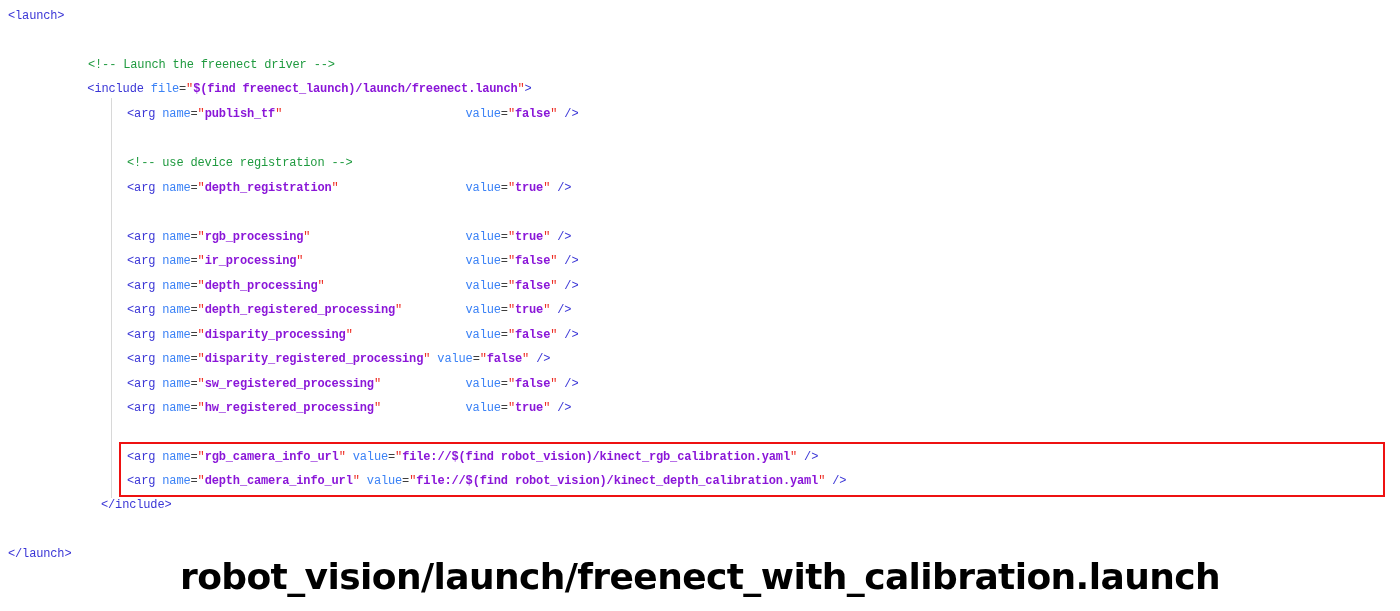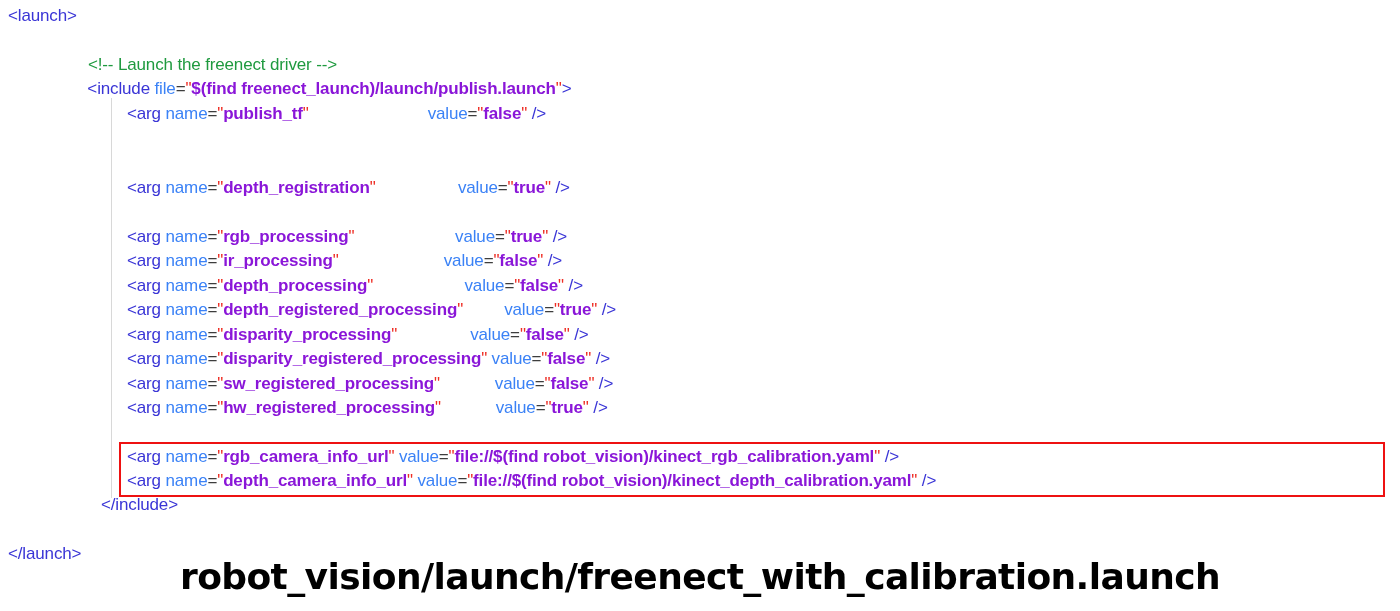--- a/index.html
+++ b/index.html
@@ -22,22 +22,22 @@
     left: 0;
     top: 0;
     width: 1400px;
     height: 560px;
   }
 
   .code-line {
     position: absolute;
     left: 0;
     white-space: pre;
-    font-family: Liberation Sans, sans-serif;
-    font-size: 17px;
+    font-family: Liberation Mono, monospace;
+    font-size: 12px;
     line-height: 24.6px;
     letter-spacing: -0.15px;
   }
 
   
   #indent-guide {
     position: absolute;
     left: 111px;
     top: 98px;
     width: 1px;
@@ -83,22 +83,23 @@
   }
 </style>
 </head>
 <body>
 
 <div id="code-area">
   <div id="indent-guide"></div>
 
   <div class="code-line" style="top: 4px; left: 8px;"><span class="tok-tag">&lt;launch&gt;</span></div>
     <div class="code-line" style="top: 53px; left: 88px;"><span class="tok-comment">&lt;!-- Launch the freenect driver --&gt;</span></div>
-    <div class="code-line" style="top: 77px; left: 87.36px;"><span class="tok-tag">&lt;include </span><span class="tok-attr">file</span><span class="tok-eq">=</span><span class="tok-quote">"</span><span class="tok-val">$(find freenect_launch)/launch/publish.launch</span><span class="tok-quote">"</span><span class="tok-tag">&gt;</span></div>
+    <div class="code-line" style="top: 77px; left: 87.36px;"><span class="tok-tag">&lt;include </span><span class="tok-attr">file</span><span class="tok-eq">=</span><span class="tok-quote">"</span><span class="tok-val">$(find freenect_launch)/launch/freenect.launch</span><span class="tok-quote">"</span><span class="tok-tag">&gt;</span></div>
     <div class="code-line" style="top: 102px; left: 127.04px;"><span class="tok-tag">&lt;arg </span><span class="tok-attr">name</span><span class="tok-eq">=</span><span class="tok-quote">"</span><span class="tok-val">publish_tf</span><span class="tok-quote">"</span><span class="tok-pad">                          </span><span class="tok-attr">value</span><span class="tok-eq">=</span><span class="tok-quote">"</span><span class="tok-val">false</span><span class="tok-quote">"</span><span class="tok-punct"> /&gt;</span></div>
+    <div class="code-line" style="top: 151px; left: 127.04px;"><span class="tok-comment">&lt;!-- use device registration --&gt;</span></div>
     <div class="code-line" style="top: 176px; left: 127.04px;"><span class="tok-tag">&lt;arg </span><span class="tok-attr">name</span><span class="tok-eq">=</span><span class="tok-quote">"</span><span class="tok-val">depth_registration</span><span class="tok-quote">"</span><span class="tok-pad">                  </span><span class="tok-attr">value</span><span class="tok-eq">=</span><span class="tok-quote">"</span><span class="tok-val">true</span><span class="tok-quote">"</span><span class="tok-punct"> /&gt;</span></div>
     <div class="code-line" style="top: 225px; left: 127.04px;"><span class="tok-tag">&lt;arg </span><span class="tok-attr">name</span><span class="tok-eq">=</span><span class="tok-quote">"</span><span class="tok-val">rgb_processing</span><span class="tok-quote">"</span><span class="tok-pad">                      </span><span class="tok-attr">value</span><span class="tok-eq">=</span><span class="tok-quote">"</span><span class="tok-val">true</span><span class="tok-quote">"</span><span class="tok-punct"> /&gt;</span></div>
     <div class="code-line" style="top: 249px; left: 127.04px;"><span class="tok-tag">&lt;arg </span><span class="tok-attr">name</span><span class="tok-eq">=</span><span class="tok-quote">"</span><span class="tok-val">ir_processing</span><span class="tok-quote">"</span><span class="tok-pad">                       </span><span class="tok-attr">value</span><span class="tok-eq">=</span><span class="tok-quote">"</span><span class="tok-val">false</span><span class="tok-quote">"</span><span class="tok-punct"> /&gt;</span></div>
     <div class="code-line" style="top: 274px; left: 127.04px;"><span class="tok-tag">&lt;arg </span><span class="tok-attr">name</span><span class="tok-eq">=</span><span class="tok-quote">"</span><span class="tok-val">depth_processing</span><span class="tok-quote">"</span><span class="tok-pad">                    </span><span class="tok-attr">value</span><span class="tok-eq">=</span><span class="tok-quote">"</span><span class="tok-val">false</span><span class="tok-quote">"</span><span class="tok-punct"> /&gt;</span></div>
     <div class="code-line" style="top: 298px; left: 127.04px;"><span class="tok-tag">&lt;arg </span><span class="tok-attr">name</span><span class="tok-eq">=</span><span class="tok-quote">"</span><span class="tok-val">depth_registered_processing</span><span class="tok-quote">"</span><span class="tok-pad">         </span><span class="tok-attr">value</span><span class="tok-eq">=</span><span class="tok-quote">"</span><span class="tok-val">true</span><span class="tok-quote">"</span><span class="tok-punct"> /&gt;</span></div>
     <div class="code-line" style="top: 323px; left: 127.04px;"><span class="tok-tag">&lt;arg </span><span class="tok-attr">name</span><span class="tok-eq">=</span><span class="tok-quote">"</span><span class="tok-val">disparity_processing</span><span class="tok-quote">"</span><span class="tok-pad">                </span><span class="tok-attr">value</span><span class="tok-eq">=</span><span class="tok-quote">"</span><span class="tok-val">false</span><span class="tok-quote">"</span><span class="tok-punct"> /&gt;</span></div>
     <div class="code-line" style="top: 347px; left: 127.04px;"><span class="tok-tag">&lt;arg </span><span class="tok-attr">name</span><span class="tok-eq">=</span><span class="tok-quote">"</span><span class="tok-val">disparity_registered_processing</span><span class="tok-quote">"</span><span class="tok-pad"> </span><span class="tok-attr">value</span><span class="tok-eq">=</span><span class="tok-quote">"</span><span class="tok-val">false</span><span class="tok-quote">"</span><span class="tok-punct"> /&gt;</span></div>
     <div class="code-line" style="top: 372px; left: 127.04px;"><span class="tok-tag">&lt;arg </span><span class="tok-attr">name</span><span class="tok-eq">=</span><span class="tok-quote">"</span><span class="tok-val">sw_registered_processing</span><span class="tok-quote">"</span><span class="tok-pad">            </span><span class="tok-attr">value</span><span class="tok-eq">=</span><span class="tok-quote">"</span><span class="tok-val">false</span><span class="tok-quote">"</span><span class="tok-punct"> /&gt;</span></div>
     <div class="code-line" style="top: 396px; left: 127.04px;"><span class="tok-tag">&lt;arg </span><span class="tok-attr">name</span><span class="tok-eq">=</span><span class="tok-quote">"</span><span class="tok-val">hw_registered_processing</span><span class="tok-quote">"</span><span class="tok-pad">            </span><span class="tok-attr">value</span><span class="tok-eq">=</span><span class="tok-quote">"</span><span class="tok-val">true</span><span class="tok-quote">"</span><span class="tok-punct"> /&gt;</span></div>
     <div class="code-line" style="top: 445px; left: 127.04px;"><span class="tok-tag">&lt;arg </span><span class="tok-attr">name</span><span class="tok-eq">=</span><span class="tok-quote">"</span><span class="tok-val">rgb_camera_info_url</span><span class="tok-quote">"</span><span class="tok-pad"> </span><span class="tok-attr">value</span><span class="tok-eq">=</span><span class="tok-quote">"</span><span class="tok-val">file://$(find robot_vision)/kinect_rgb_calibration.yaml</span><span class="tok-quote">"</span><span class="tok-punct"> /&gt;</span></div>

